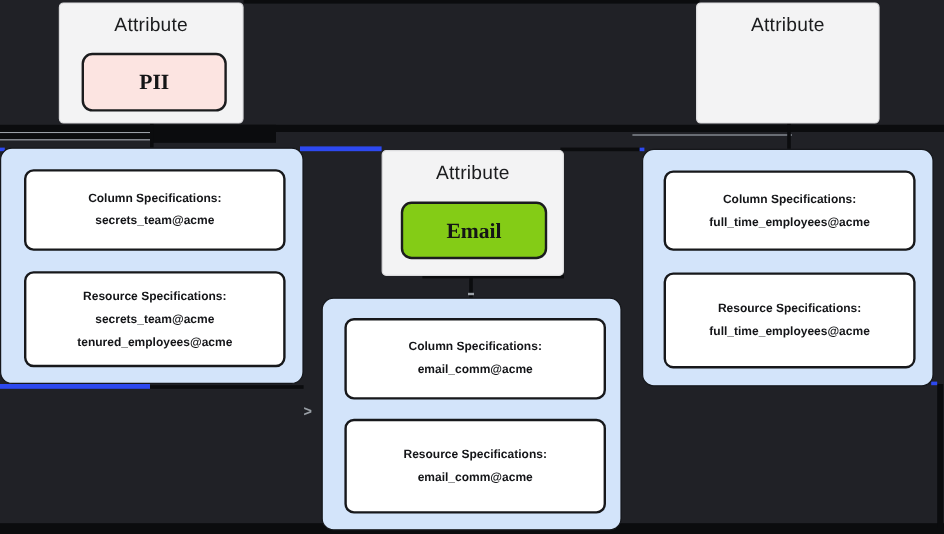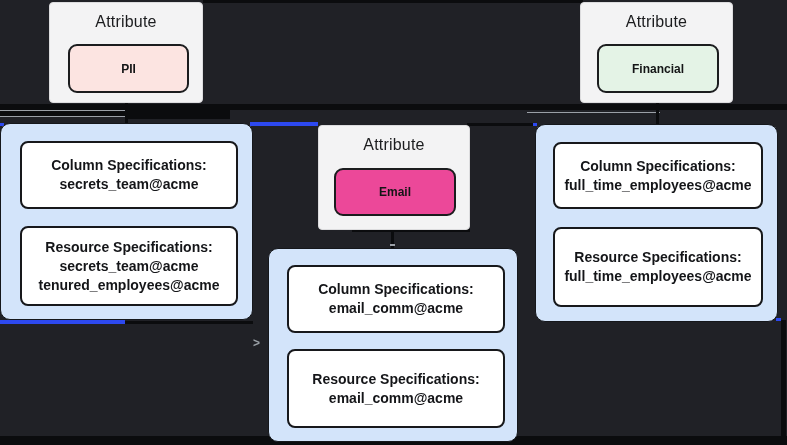--- a/index.html
+++ b/index.html
@@ -21,32 +21,32 @@
   .attr-card{
     background:#f3f3f4;border:1px solid #dcdcde;border-radius:4px;
     text-align:center;
   }
   .attr-title{
     margin-top:10px;font-size:16px;color:#1b1c1e;letter-spacing:.2px;
   }
   .pill{
     position:absolute;border:2px solid #1b1c1e;border-radius:9px;
     display:flex;align-items:center;justify-content:center;
-    font-weight:bold;font-size:12px;color:#141516;box-sizing:border-box;
+    font-weight:bold;font-size:18px;color:#141516;box-sizing:border-box;font-family:Liberation Serif, serif;
   }
   .group{
     border:1px solid #15171b;border-radius:10px;
   }
   .spec-box{
     position:absolute;background:#ffffff;border:2px solid #17181b;border-radius:8px;
     display:flex;flex-direction:column;align-items:center;justify-content:center;
     text-align:center;box-sizing:border-box;padding:2px 4px;
   }
   .box-title,.box-value{
-    font-weight:bold;font-size:14px;line-height:19px;color:#141518;
+    font-weight:bold;font-size:10px;line-height:19px;color:#141518;
     white-space:pre-line;
   }
 </style>
 </head>
 <body>
 
 <div class="canvas">
 
   <div class="edge eb" style="left:203px;top:0;width:380px;height:2.5px"></div>
   <div class="edge eb" style="left:0;top:104px;width:787px;height:6px"></div>
@@ -73,26 +73,25 @@
 
   <span class="chevron" style="left:253px;top:337px">&gt;</span>
 
   <div class="node attr-card" style="left:49px;top:2px;width:154px;height:101px">
     <div class="attr-title">Attribute</div>
     <div class="pill" style="left: 18px; top: 41px; width: 121px; height: 49px; background-color: rgb(252, 228, 225);">PII</div>
   </div>
 
   <div class="node attr-card" style="left:580px;top:2px;width:153px;height:101px">
     <div class="attr-title">Attribute</div>
-    <div class="pill" style="left: 16px; top: 41px; width: 122px; height: 49px; background-color: rgb(228, 243, 230);">Financial</div>
   </div>
 
   <div class="node attr-card" style="left:318px;top:125px;width:152px;height:105px">
     <div class="attr-title">Attribute</div>
-    <div class="pill" style="left: 15px; top: 42px; width: 122px; height: 48px; background-color: #ec4899;">Email</div>
+    <div class="pill" style="left: 15px; top: 42px; width: 122px; height: 48px; background-color: #84cc16;">Email</div>
   </div>
 
   <div class="node group" style="left: 0px; top: 123px; width: 253px; height: 197px; background-color: rgb(211, 228, 250);">
     <div class="spec-box" style="left:19px;top:17px;width:218px;height:68px">
       <div class="box-title">Column Specifications:</div>
       <div class="box-value">secrets_team@acme</div>
     </div>
     <div class="spec-box" style="left:19px;top:102px;width:218px;height:80px">
       <div class="box-title">Resource Specifications:</div>
       <div class="box-value">secrets_team@acme

